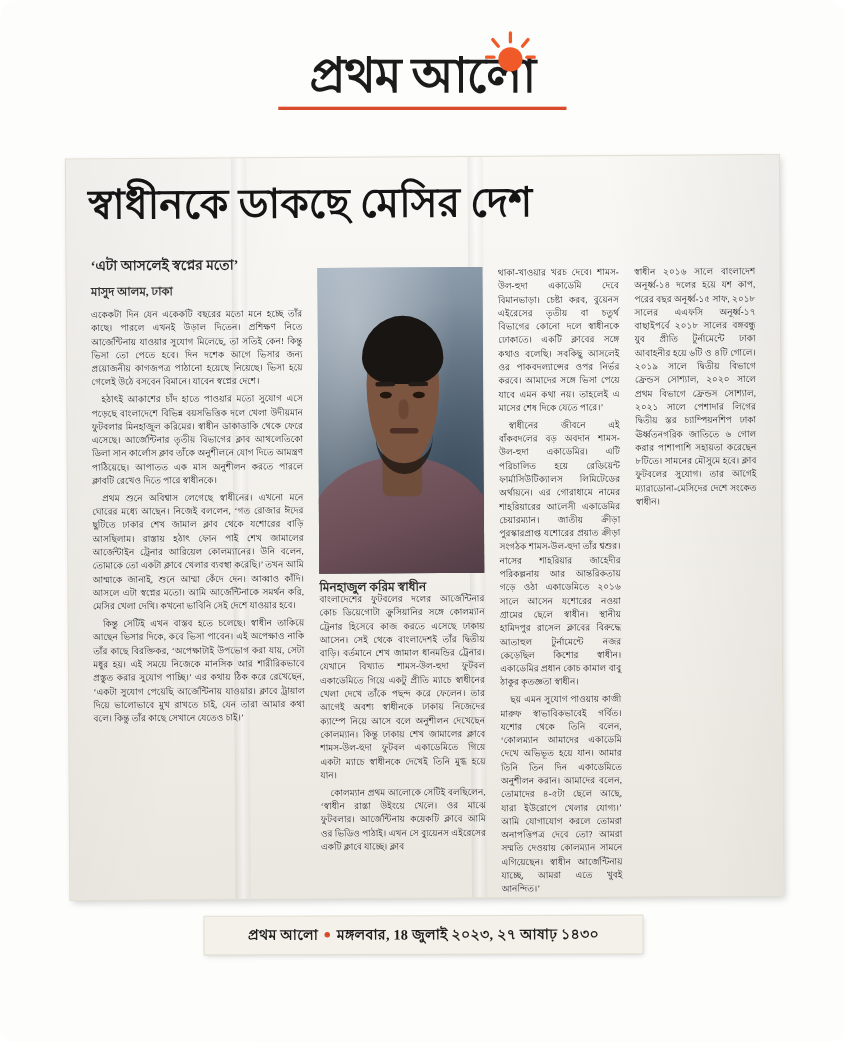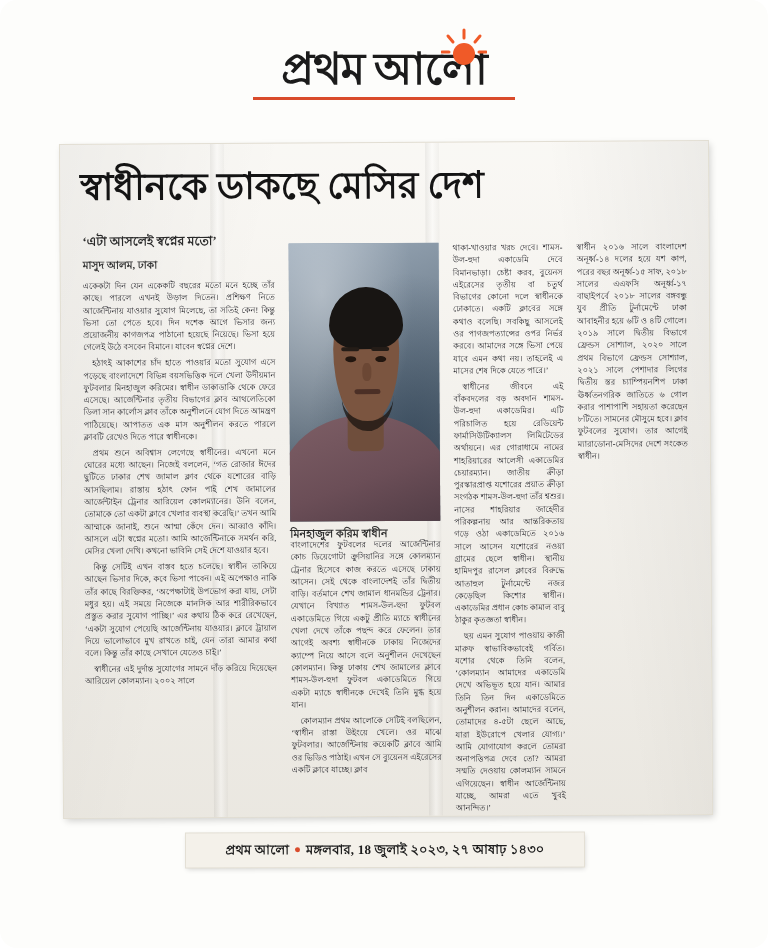--- a/index.html
+++ b/index.html
@@ -327,30 +327,29 @@
       <div class="beard"></div>
       <div class="mouth"></div>
     </div>
     <div class="photo-caption">মিনহাজুল করিম স্বাধীন</div>
 
     <div class="col col-1">
       <p class="first">একেকটা দিন যেন একেকটি বছরের মতো মনে হচ্ছে তাঁর কাছে। পারলে এখনই উড়াল দিতেন। প্রশিক্ষণ নিতে আর্জেন্টিনায় যাওয়ার সুযোগ মিলেছে, তা সতিই কেন! কিন্তু ভিসা তো পেতে হবে। দিন দশেক আগে ভিসার জন্য প্রয়োজনীয় কাগজপত্র পাঠানো হয়েছে নিয়েছে। ভিসা হয়ে গেলেই উঠে বসবেন বিমানে। যাবেন স্বপ্নের দেশে।</p>
       <p>হঠাৎই আকাশের চাঁদ হাতে পাওয়ার মতো সুযোগ এসে পড়েছে বাংলাদেশে বিভিন্ন বয়সভিত্তিক দলে খেলা উদীয়মান ফুটবলার মিনহাজুল করিমের। স্বাধীন ডাকাডাকি থেকে ফেরে এসেছে। আর্জেন্টিনার তৃতীয় বিভাগের ক্লাব আথলেতিকো ডিলা সান কার্লোস ক্লাব তাঁকে অনুশীলনে যোগ দিতে আমন্ত্রণ পাঠিয়েছে। আপাতত এক মাস অনুশীলন করতে পারলে ক্লাবটি রেখেও দিতে পারে স্বাধীনকে।</p>
       <p>প্রথম শুনে অবিশ্বাস লেগেছে স্বাধীনের। এখনো মনে ঘোরের মধ্যে আছেন। নিজেই বললেন, ‘গত রোজার ঈদের ছুটিতে ঢাকার শেখ জামাল ক্লাব থেকে যশোরের বাড়ি আসছিলাম। রাস্তায় হঠাৎ ফোন পাই শেখ জামালের আর্জেন্টাইন ট্রেনার আরিয়েল কোলম্যানের। উনি বলেন, তোমাকে তো একটা ক্লাবে খেলার ব্যবস্থা করেছি।’ তখন আমি আম্মাকে জানাই, শুনে আম্মা কেঁদে দেন। আব্বাও কাঁদি। আসলে এটা স্বপ্নের মতো। আমি আর্জেন্টিনাকে সমর্থন করি, মেসির খেলা দেখি। কখনো ভাবিনি সেই দেশে যাওয়ার হবে।</p>
       <p>কিন্তু সেটিই এখন বাস্তব হতে চলেছে। স্বাধীন তাকিয়ে আছেন ভিসার দিকে, কবে ভিসা পাবেন। এই অপেক্ষাও নাকি তাঁর কাছে বিরক্তিকর, ‘অপেক্ষাটাই উপভোগ করা যায়, সেটা মধুর হয়। এই সময়ে নিজেকে মানসিক আর শারীরিকভাবে প্রস্তুত করার সুযোগ পাচ্ছি।’ এর কথায় ঠিক করে রেখেছেন, ‘একটা সুযোগ পেয়েছি আর্জেন্টিনায় যাওয়ার। ক্লাবে ট্রায়াল দিয়ে ভালোভাবে মুখ রাখতে চাই, যেন তারা আমার কথা বলে। কিন্তু তাঁর কাছে সেখানে যেতেও চাই।’</p>
-      <p>স্বাধীনের এই দুর্দান্ত সুযোগের সামনে দাঁড় করিয়ে দিয়েছেন আরিয়েল কোলম্যান। ২০০২ সালে</p>
     </div>
 
     <div class="col col-2">
       <p class="first">বাংলাদেশের ফুটবলের দলের আর্জেন্টিনার কোচ ডিয়েগোটা ক্রুসিয়ানির সঙ্গে কোলম্যান ট্রেনার হিসেবে কাজ করতে এসেছে ঢাকায় আসেন। সেই থেকে বাংলাদেশই তাঁর দ্বিতীয় বাড়ি। বর্তমানে শেখ জামাল ধানমন্ডির ট্রেনার। যেখানে বিখ্যাত শামস-উল-হুদা ফুটবল একাডেমিতে গিয়ে একটু প্রীতি ম্যাচে স্বাধীনের খেলা দেখে তাঁকে পছন্দ করে ফেলেন। তার আগেই অবশ্য স্বাধীনকে ঢাকায় নিজেদের ক্যাম্পে নিয়ে আসে বলে অনুশীলন দেখেছেন কোলম্যান। কিন্তু ঢাকায় শেখ জামালের ক্লাবে শামস-উল-হুদা ফুটবল একাডেমিতে গিয়ে একটা ম্যাচে স্বাধীনকে দেখেই তিনি মুগ্ধ হয়ে যান।</p>
       <p>কোলম্যান প্রথম আলোকে সেটিই বলছিলেন, ‘স্বাধীন রাস্তা উইংয়ে খেলে। ওর মাঝে ফুটবলার। আর্জেন্টিনায় কয়েকটি ক্লাবে আমি ওর ভিডিও পাঠাই। এখন সে ব্যুয়েনস এইরেসের একটি ক্লাবে যাচ্ছে। ক্লাব</p>
     </div>
 
     <div class="col col-3">
-      <p class="first">থাকা-খাওয়ার খরচ দেবে। শামস-উল-হুদা একাডেমি দেবে বিমানভাড়া। চেষ্টা করব, বুয়েনস এইরেসের তৃতীয় বা চতুর্থ বিভাগের কোনো দলে স্বাধীনকে ঢোকাতে। একটি ক্লাবের সঙ্গে কথাও বলেছি। সবকিছু আসলেই ওর পাগজপত্যান্সের ওপর নির্ভর করবে। আমাদের সঙ্গে ভিসা পেয়ে যাবে এমন কথা নয়। তাহলেই এ মাসের শেষ দিকে যেতে পারে।’</p>
+      <p class="first">থাকা-খাওয়ার খরচ দেবে। শামস-উল-হুদা একাডেমি দেবে বিমানভাড়া। চেষ্টা করব, বুয়েনস এইরেসের তৃতীয় বা চতুর্থ বিভাগের কোনো দলে স্বাধীনকে ঢোকাতে। একটি ক্লাবের সঙ্গে কথাও বলেছি। সবকিছু আসলেই ওর পাকবদল্যান্সের ওপর নির্ভর করবে। আমাদের সঙ্গে ভিসা পেয়ে যাবে এমন কথা নয়। তাহলেই এ মাসের শেষ দিকে যেতে পারে।’</p>
       <p>স্বাধীনের জীবনে এই বাঁকবদলের বড় অবদান শামস-উল-হুদা একাডেমির। এটি পরিচালিত হয়ে রেডিয়েন্ট ফার্মাসিউটিক্যালস লিমিটেডের অর্থায়নে। এর গোরাধামে নামের শাহরিয়ারের আলেসী একাডেমির চেয়ারম্যান। জাতীয় ক্রীড়া পুরস্কারপ্রাপ্ত যশোরের প্রয়াত ক্রীড়া সংগঠক শামস-উল-হুদা তাঁর শ্বশুর। নাসের শাহরিয়ার জাহেদীর পরিকল্পনায় আর আন্তরিকতায় গড়ে ওঠা একাডেমিতে ২০১৬ সালে আসেন যশোরের নওয়া গ্রামের ছেলে স্বাধীন। স্থানীয় হামিদপুর রাসেল ক্লাবের বিরুদ্ধে আতাহুল টুর্নামেন্টে নজর কেড়েছিল কিশোর স্বাধীন। একাডেমির প্রধান কোচ কামাল বাবু ঠাকুর কৃতজ্ঞতা স্বাধীন।</p>
       <p>ছয় এমন সুযোগ পাওয়ায় কাজী মারুফ স্বাভাবিকভাবেই গর্বিত। যশোর থেকে তিনি বলেন, ‘কোলম্যান আমাদের একাডেমি দেখে অভিভূত হয়ে যান। আমার তিনি তিন দিন একাডেমিতে অনুশীলন করান। আমাদের বলেন, তোমাদের ৪-৫টা ছেলে আছে, যারা ইউরোপে খেলার যোগ্য।’ আমি যোগাযোগ করলে তোমরা অনাপত্তিপত্র দেবে তো? আমরা সম্মতি দেওয়ায় কোলম্যান সামনে এগিয়েছেন। স্বাধীন আর্জেন্টিনায় যাচ্ছে, আমরা এতে খুবই আনন্দিত।’</p>
     </div>
 
     <div class="col col-4">
       <p class="first">স্বাধীন ২০১৬ সালে বাংলাদেশ অনূর্ধ্ব-১৪ দলের হয়ে যশ কাপ, পরের বছর অনূর্ধ্ব-১৫ সাফ, ২০১৮ সালের এএফসি অনূর্ধ্ব-১৭ বাছাইপর্বে ২০১৮ সালের বঙ্গবন্ধু যুব প্রীতি টুর্নামেন্টে ঢাকা আবাহনীর হয়ে ৬টি ও ৪টি গোলে। ২০১৯ সালে দ্বিতীয় বিভাগে ফ্রেন্ডস সোশ্যাল, ২০২০ সালে প্রথম বিভাগে ফ্রেন্ডস সোশ্যাল, ২০২১ সালে পেশাদার লিগের দ্বিতীয় স্তর চ্যাম্পিয়নশিপ ঢাকা ঊর্ধ্বতনগরিক জাতিতে ৬ গোল করার পাশাপাশি সহায়তা করেছেন ৮টিতে। সামনের মৌসুমে হবে। ক্লাব ফুটবলের সুযোগ। তার আগেই ম্যারাডোনা-মেসিদের দেশে সংকেত স্বাধীন।</p>
     </div>
   </div>
 
   <div class="footer">

